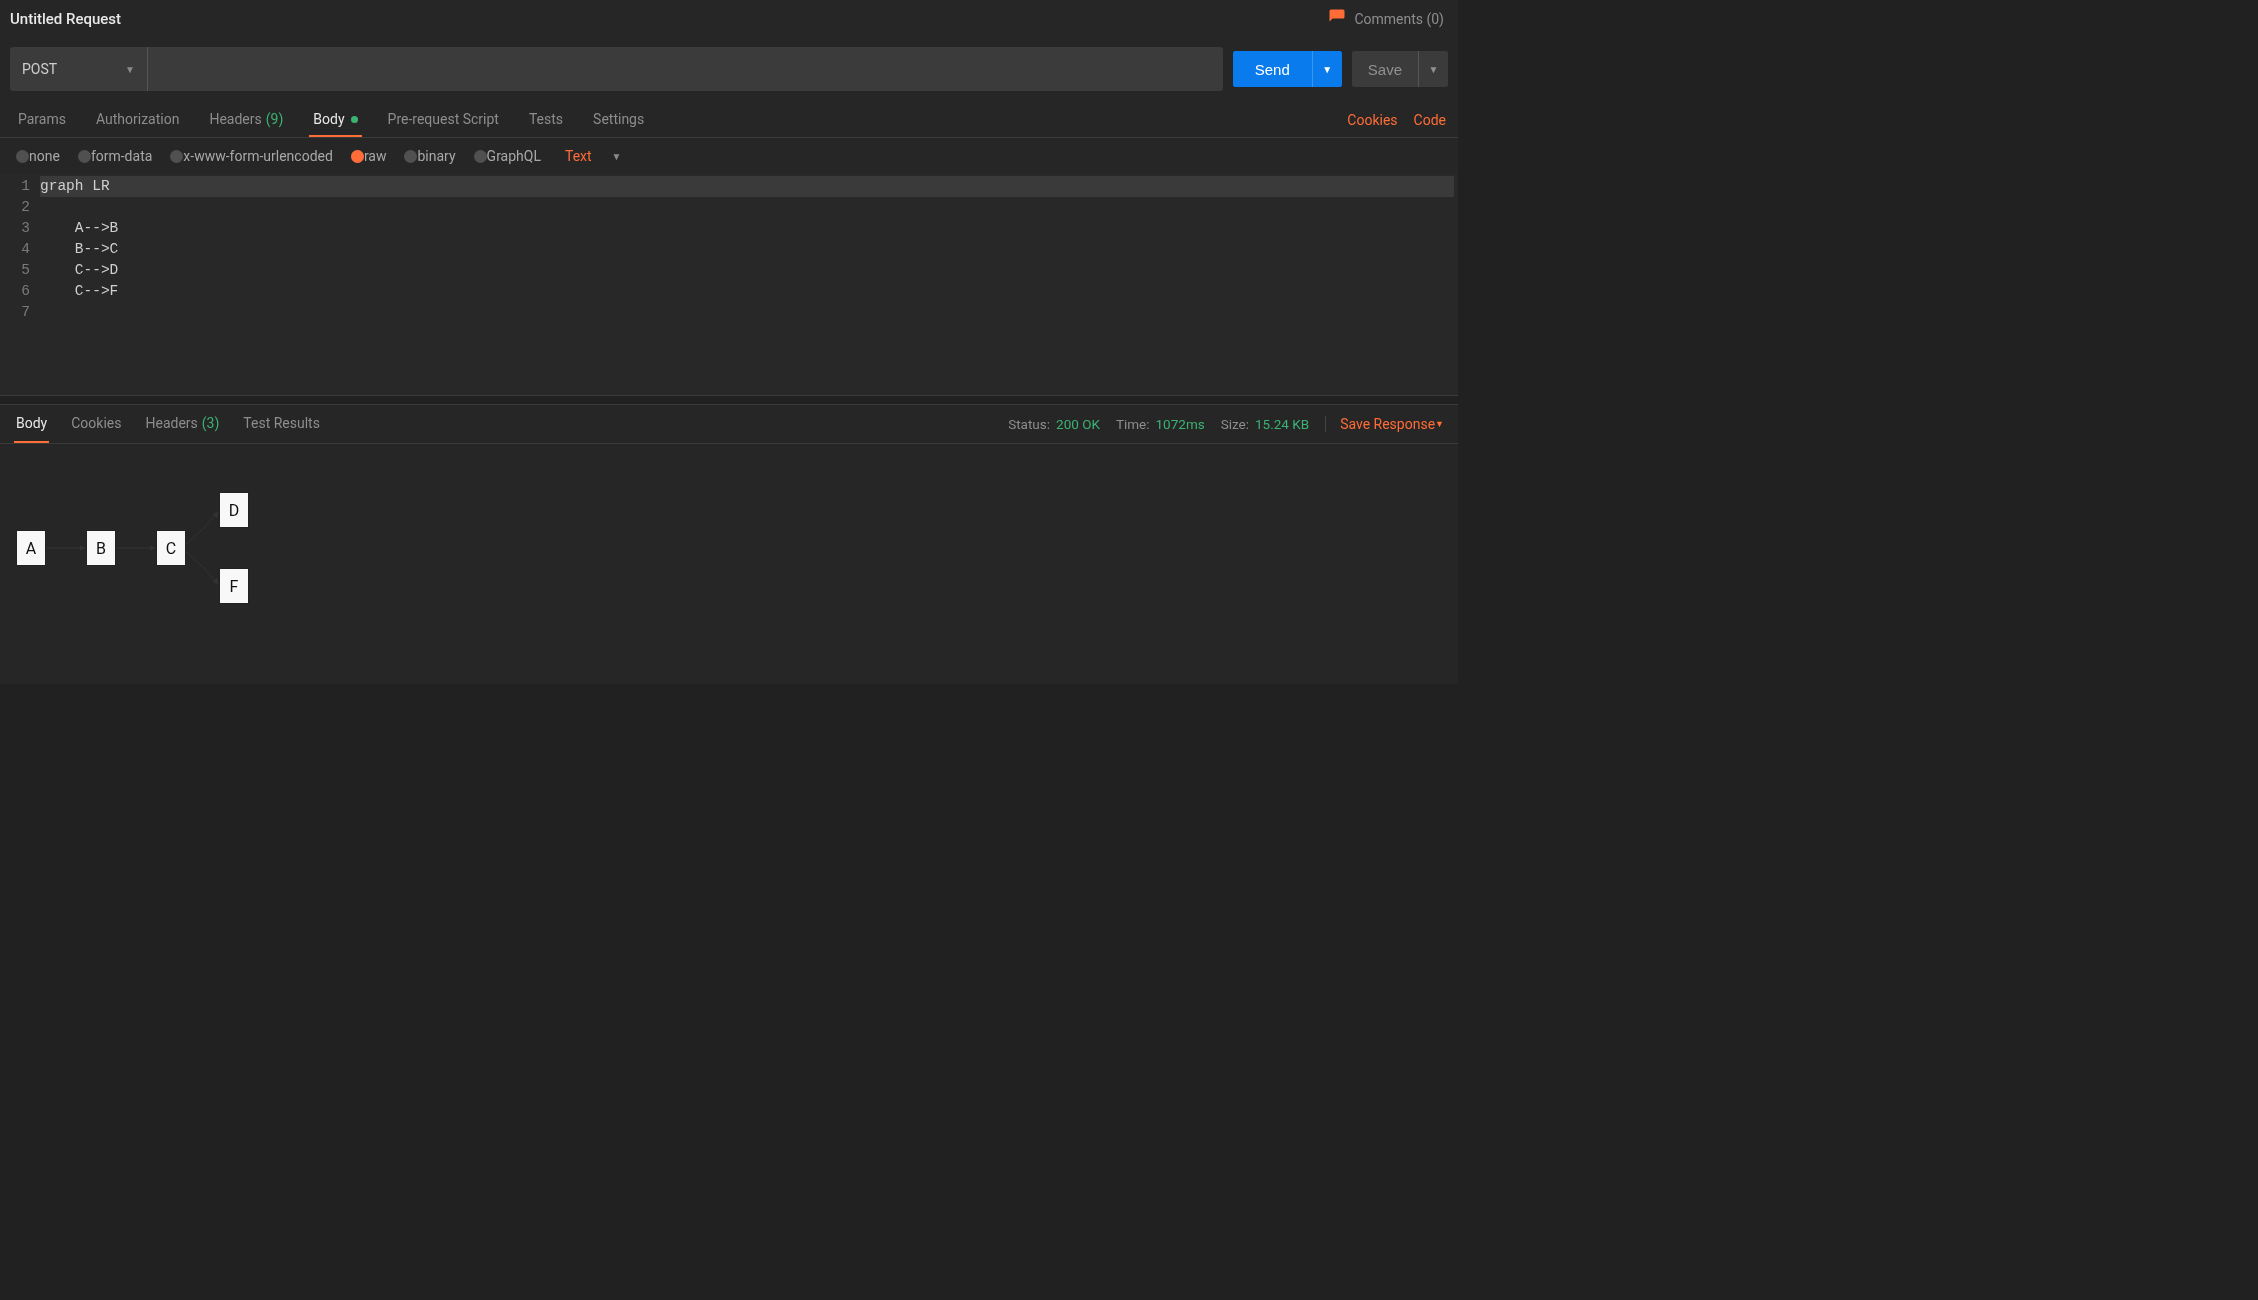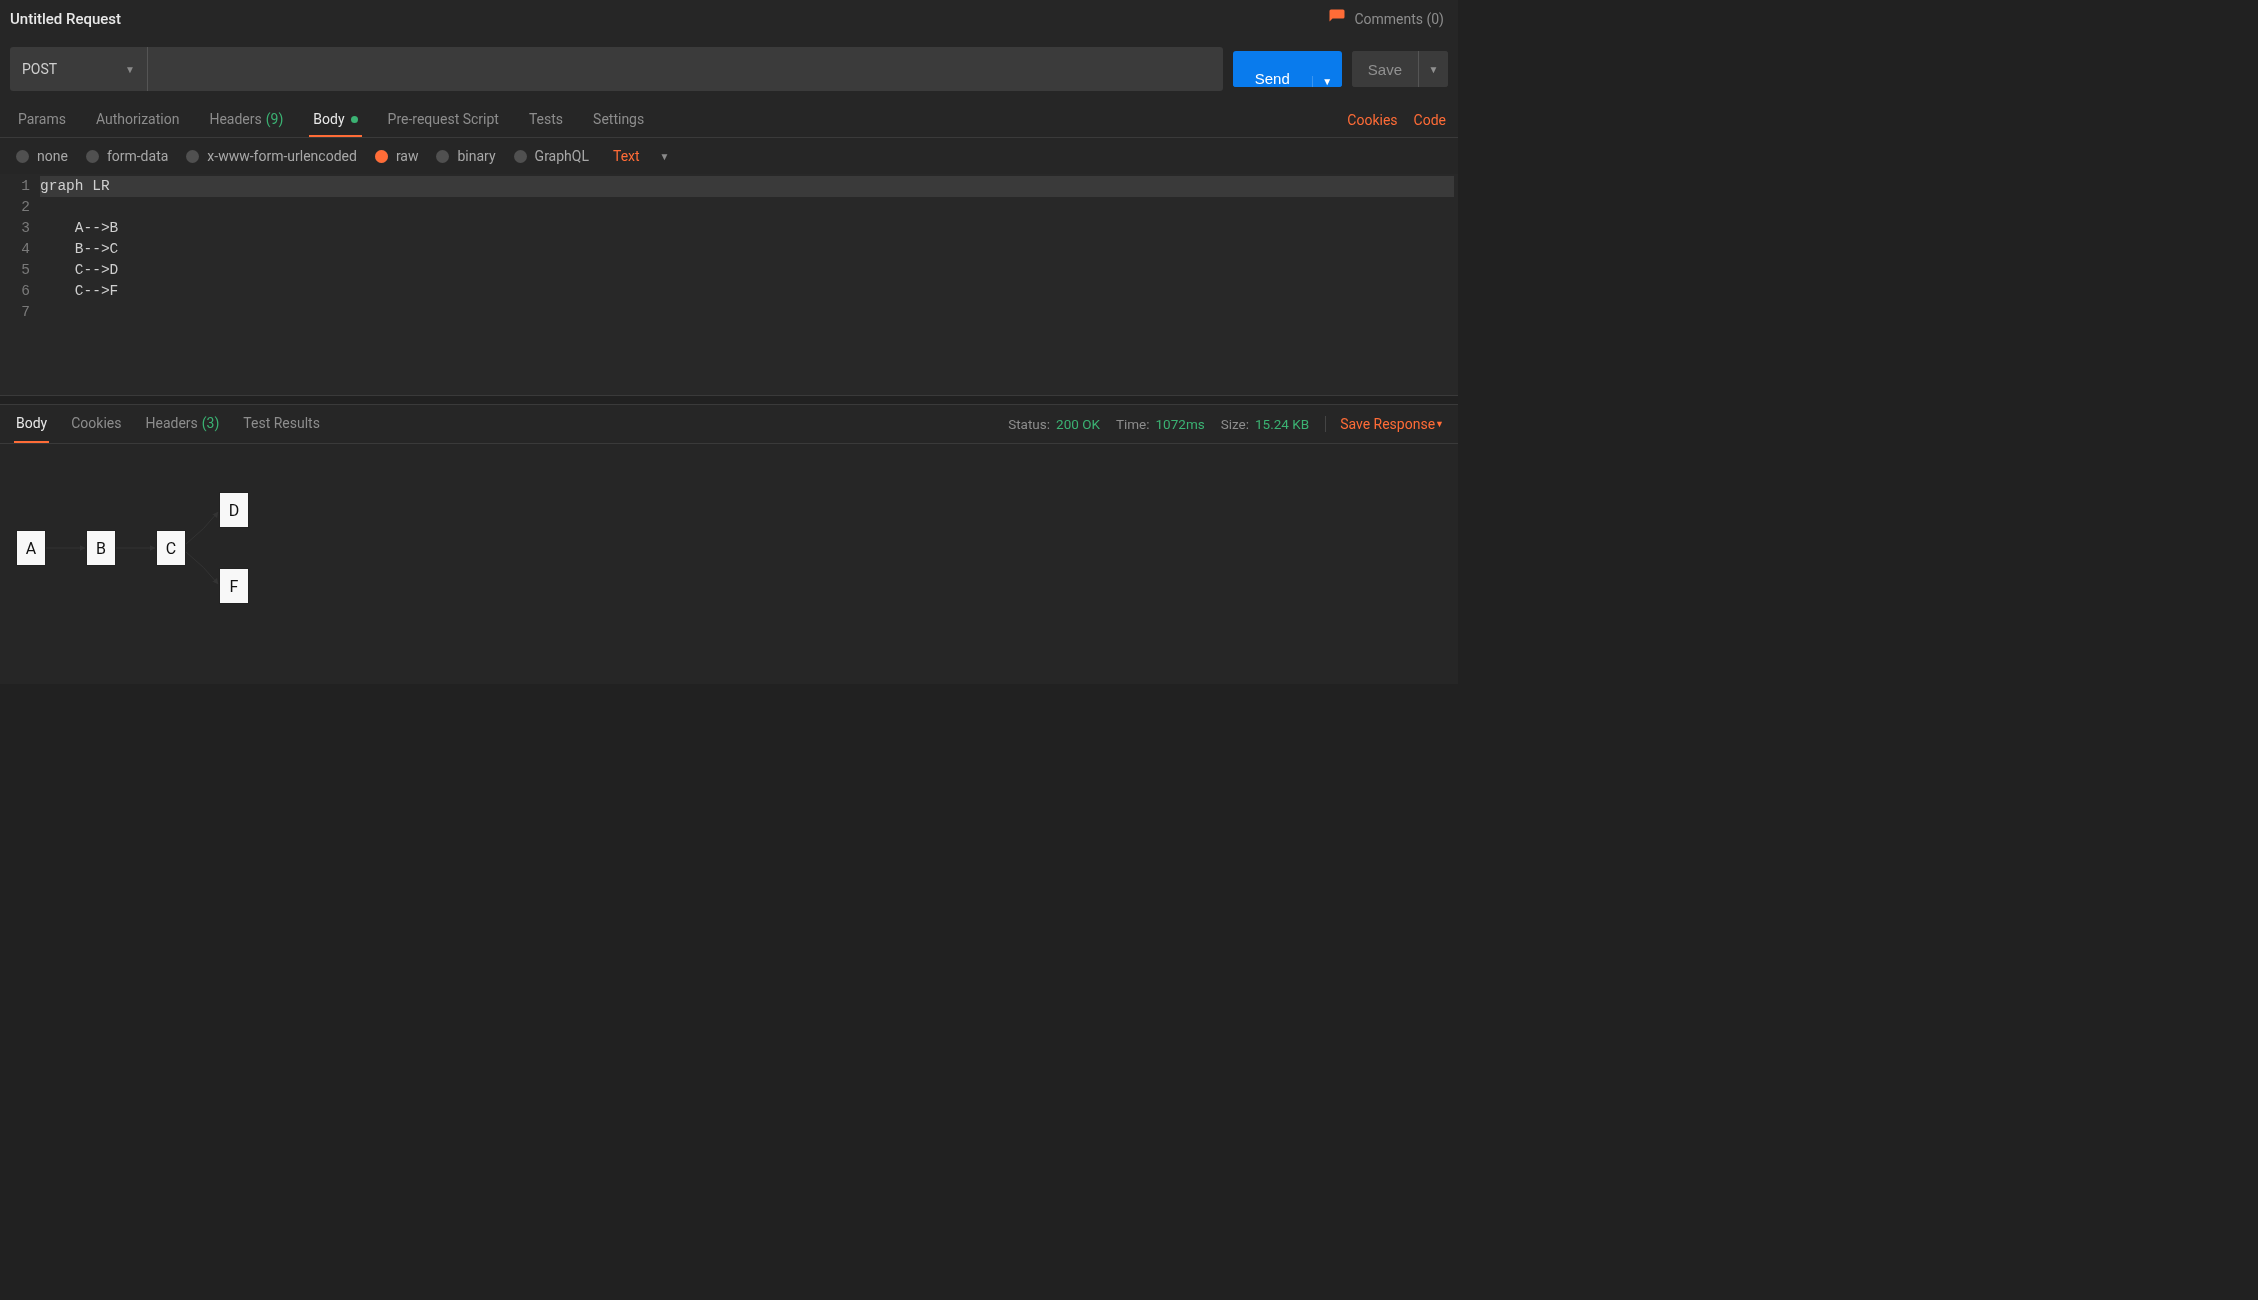--- a/index.html
+++ b/index.html
@@ -70,21 +70,20 @@
     color: #cfcfcf;
     font-size: 15px;
     padding: 0 12px;
   }
   .send-group {
     display: flex;
     background: #097BED;
     border-radius: 3px;
     height: 36px;
     overflow: hidden;
-    align-items: flex-end;
   }
   .send-btn {
     background: #097BED;
     border: none;
     color: #fff;
     font-size: 15px;
     font-weight: 500;
     padding: 0 22px;
     cursor: pointer;
   }
@@ -159,21 +158,21 @@
   .body-type-row {
     display:flex;
     align-items:center;
     gap: 18px;
     padding: 10px 16px;
     background: #262626;
   }
   .radio-item {
     display:flex;
     align-items:center;
-    gap:8px;
+    gap:0;
     color:#a8a8a8;
     cursor:pointer;
     font-size: 14px;
   }
   .radio-dot {
     width:13px; height:13px; border-radius:50%;
     background:#505050;
     display:inline-block;
     position:relative;
   }

